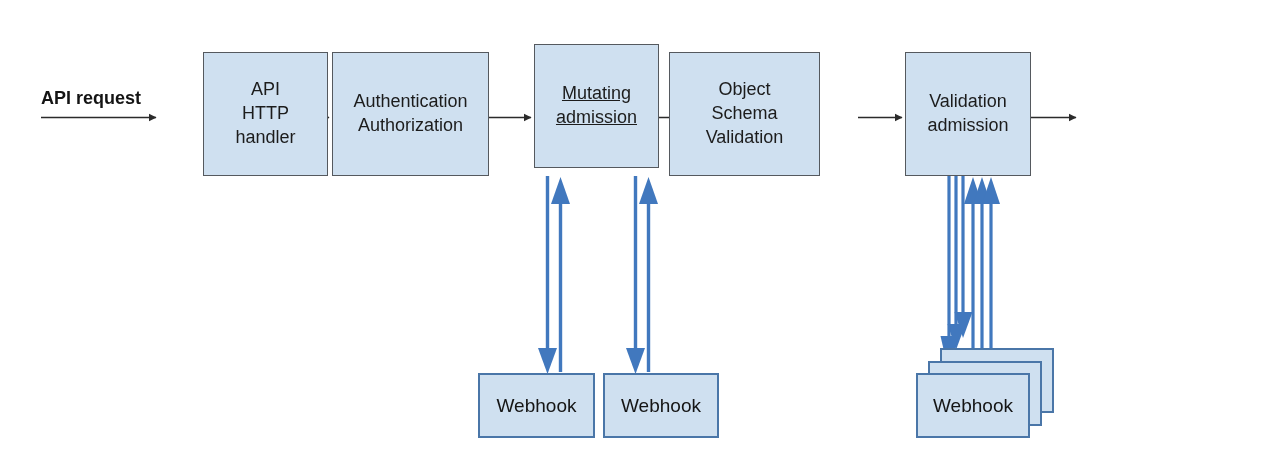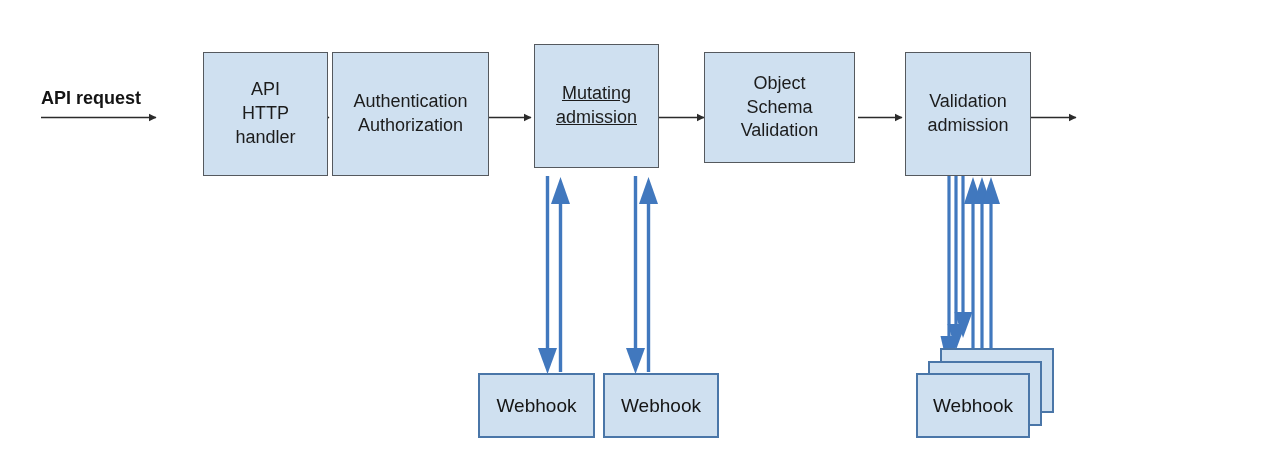--- a/index.html
+++ b/index.html
@@ -163,21 +163,21 @@
   <div class="stage-box" style="left:332px; top:52px; width:157px; height:124px;text-align:center;">
     <span class="label">Authentication
 Authorization</span>
   </div>
 
   <div class="stage-box" style="left:534px; top:44px; width:125px; height:124px;text-decoration:underline;">
     <span class="label">Mutating
 admission</span>
   </div>
 
-  <div class="stage-box" style="left:704px; top:52px; width:151px; height:111px;">
+  <div class="stage-box" style="left:669px; top:52px; width:151px; height:124px;">
     <span class="label">Object
 Schema
 Validation</span>
   </div>
 
   <div class="stage-box" style="left:905px; top:52px; width:126px; height:124px;">
     <span class="label">Validation
 admission</span>
   </div>
 

